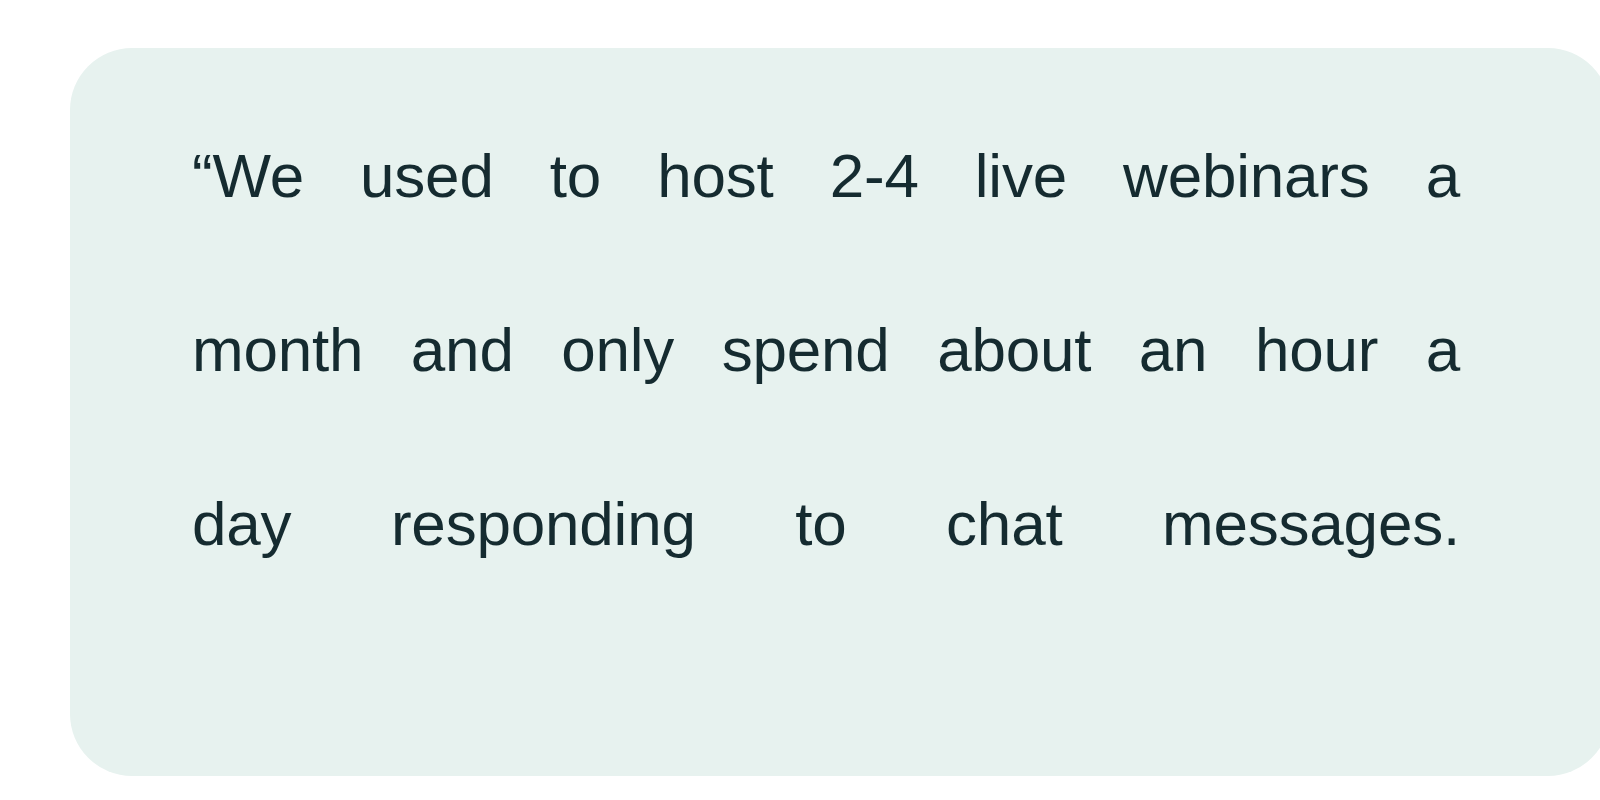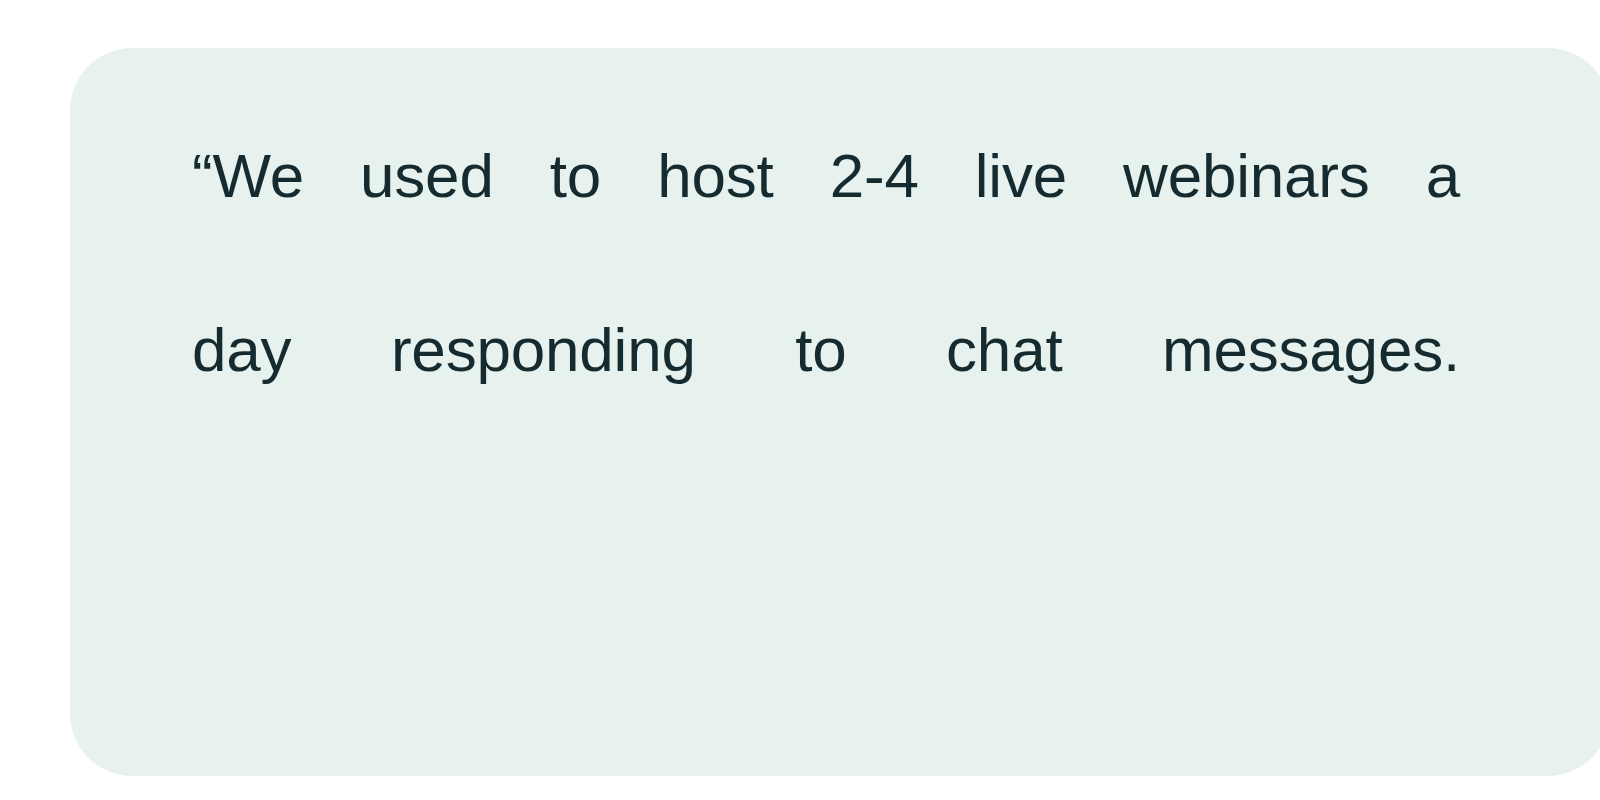--- a/index.html
+++ b/index.html
@@ -69,19 +69,20 @@
 </style>
 </head>
 <body>
 
 <div class="stage">
 
   <blockquote class="quote-card">
 
     <div class="quote-text">
       <span class="quote-line">“We used to host 2-4 live webinars a</span>
+      <span class="quote-line">month and only spend about an hour a</span>
       <span class="quote-line">day responding to chat messages.</span>
 
     </div>
 
   </blockquote>
 
 </div>
 
 </body></html>

